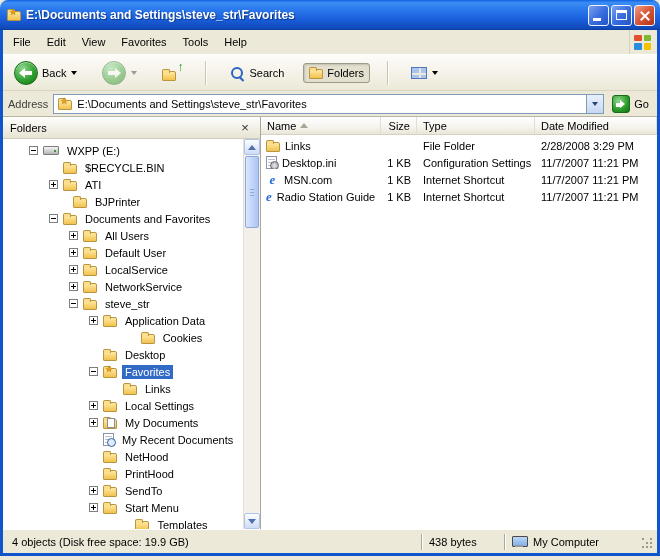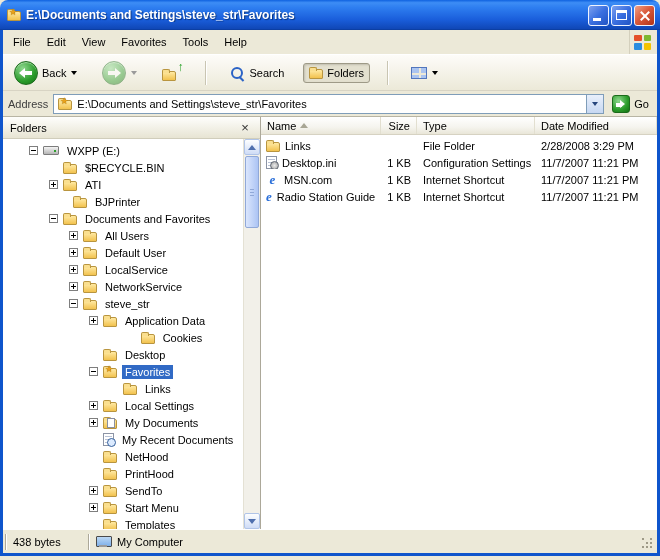--- a/index.html
+++ b/index.html
@@ -344,21 +344,21 @@
               <div class="tree-row" style="padding-left: 86px;">
                 <span class="expander plus"></span>
                 <span class="ticon ifolder"></span>
                 <span class="tlabel">SendTo</span>
               </div>
               <div class="tree-row" style="padding-left: 86px;">
                 <span class="expander plus"></span>
                 <span class="ticon ifolder"></span>
                 <span class="tlabel">Start Menu</span>
               </div>
-              <div class="tree-row" style="padding-left: 86px;">
+              <div class="tree-row" style="padding-left: 86px; justify-content: center;">
                 <span class="expander none"></span>
                 <span class="ticon ifolder"></span>
                 <span class="tlabel">Templates</span>
               </div>
             </div>
           <div class="vscroll">
             <span class="sbtn">
                 <span class="arr-up"></span>
               </span>
             <span class="strack">
@@ -423,20 +423,21 @@
               <span class="fc c-size">1 KB</span>
               <span class="fc c-type">Internet Shortcut</span>
               <span class="fc c-date">11/7/2007 11:21 PM</span>
             </div>
           </div>
       </div>
 
     </div>
 
     <div class="statusbar">
+      <span class="spanel p-left">4 objects (Disk free space: 19.9 GB)</span>
       <span class="sdiv"></span>
       <span class="spanel p-size">438 bytes</span>
       <span class="sdiv"></span>
       <span class="spanel p-zone">
         <span class="icomp"></span>
         <span>My Computer</span>
       </span>
       <span class="grip"></span>
     </div>
 

